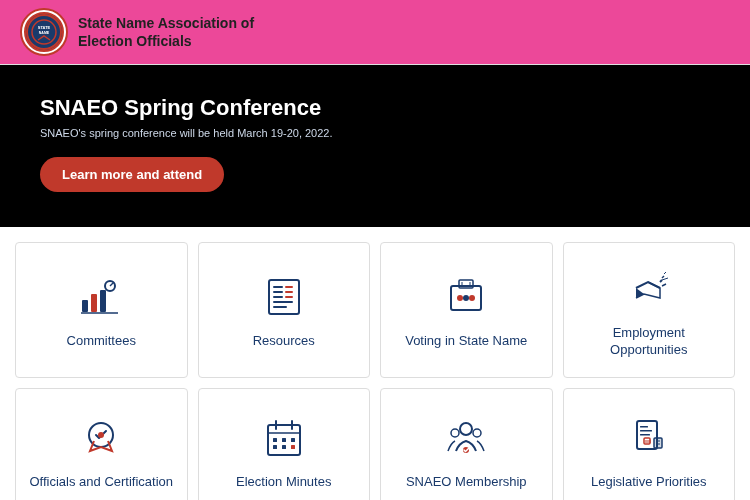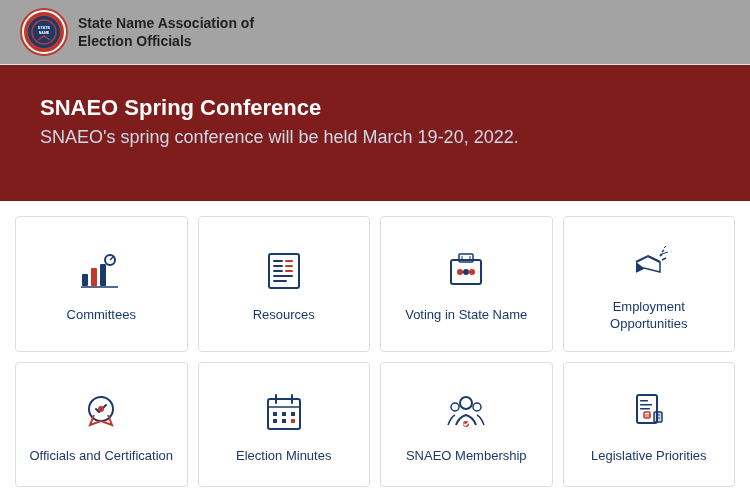--- a/index.html
+++ b/index.html
@@ -4,21 +4,21 @@
   <style>
     * { margin: 0; padding: 0; box-sizing: border-box; }
     body { font-family: Arial, sans-serif; background: #fff; width: 750px; min-height: 500px; overflow-x: hidden; }
 
     
     .header {
       display: flex;
       align-items: center;
       justify-content: space-between;
       padding: 22px 20px;
-      background: #a3a3a3;
+      background: #ec4899;
       border-bottom: 1px solid #e0e0e0;
       height: 65px;
     }
     .logo-area {
       display: flex;
       align-items: center;
       gap: 10px;
     }
     .logo-circle {
       width: 48px;
@@ -61,33 +61,33 @@
     }
     nav a {
       text-decoration: none;
       color: #333;
       font-size: 13px;
       white-space: nowrap;
     }
 
     
     .hero {
-      background: #7f1d1d;
+      background: #000000;
       padding: 30px 40px 35px 40px;
       color: #fff;
       min-height: 115px;
     }
     .hero-title {
       font-size: 22px;
       font-weight: bold;
       color: #fff;
       margin-bottom: 6px;
     }
     .hero-subtitle {
-      font-size: 18px;
+      font-size: 11px;
       color: #cdd8e8;
       margin-bottom: 18px;
     }
     .hero-btn {
       background: #c0392b;
       color: #fff;
       border: none;
       padding: 10px 22px;
       border-radius: 20px;
       font-size: 13px;
@@ -146,20 +146,21 @@
         </svg>
       </div>
     </div>
     <div class="org-name">State Name Association of Election Officials</div>
   </div>
 </header>
 
 <section class="hero">
   <h1 class="hero-title">SNAEO Spring Conference</h1>
   <p class="hero-subtitle">SNAEO's spring conference will be held March 19-20, 2022.</p>
+  <button class="hero-btn">Learn more and attend</button>
 </section>
 
 <div class="grid-section">
 
   <div class="grid-card">
     <div class="card-icon">
       <svg width="50" height="50" viewBox="0 0 50 50" fill="none">
         <rect x="6" y="28" width="6" height="12" fill="#1a3a6b" rx="1"></rect>
         <rect x="15" y="22" width="6" height="18" fill="#c0392b" rx="1"></rect>
         <rect x="24" y="18" width="6" height="22" fill="#1a3a6b" rx="1"></rect>

